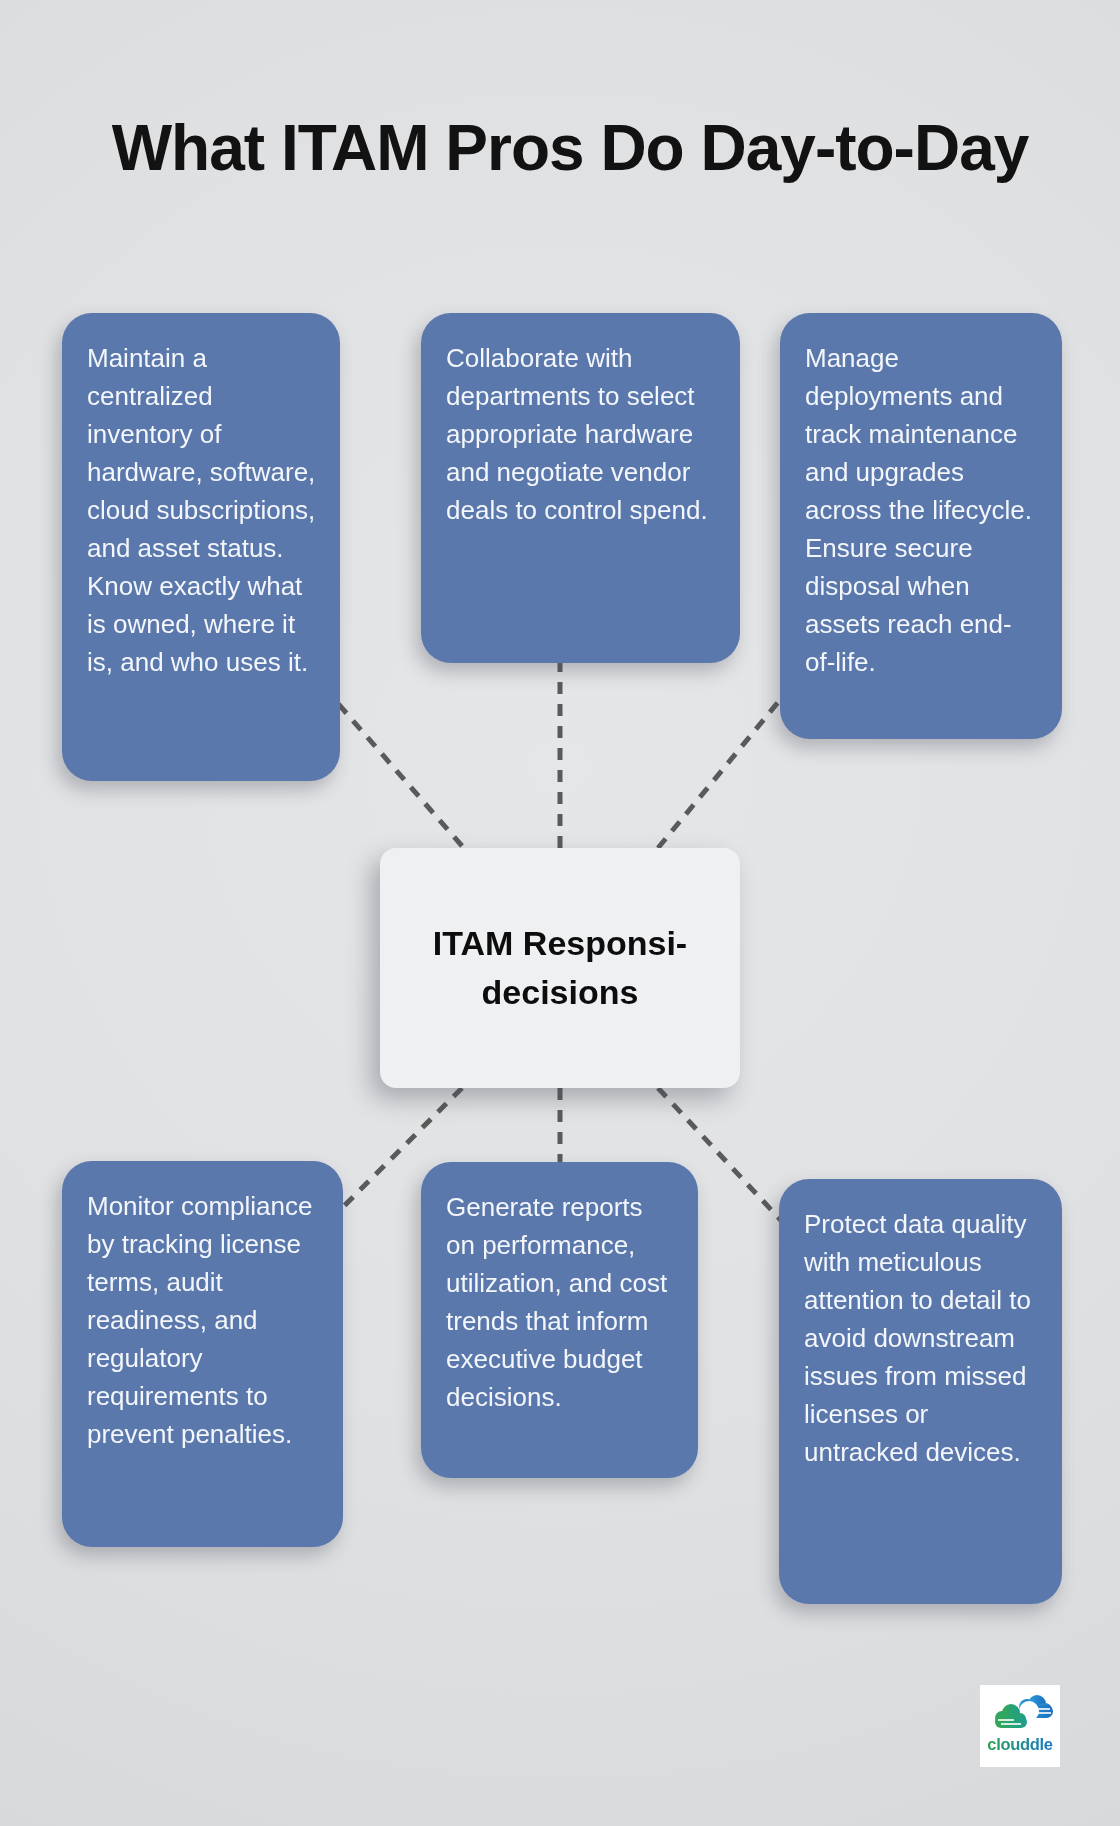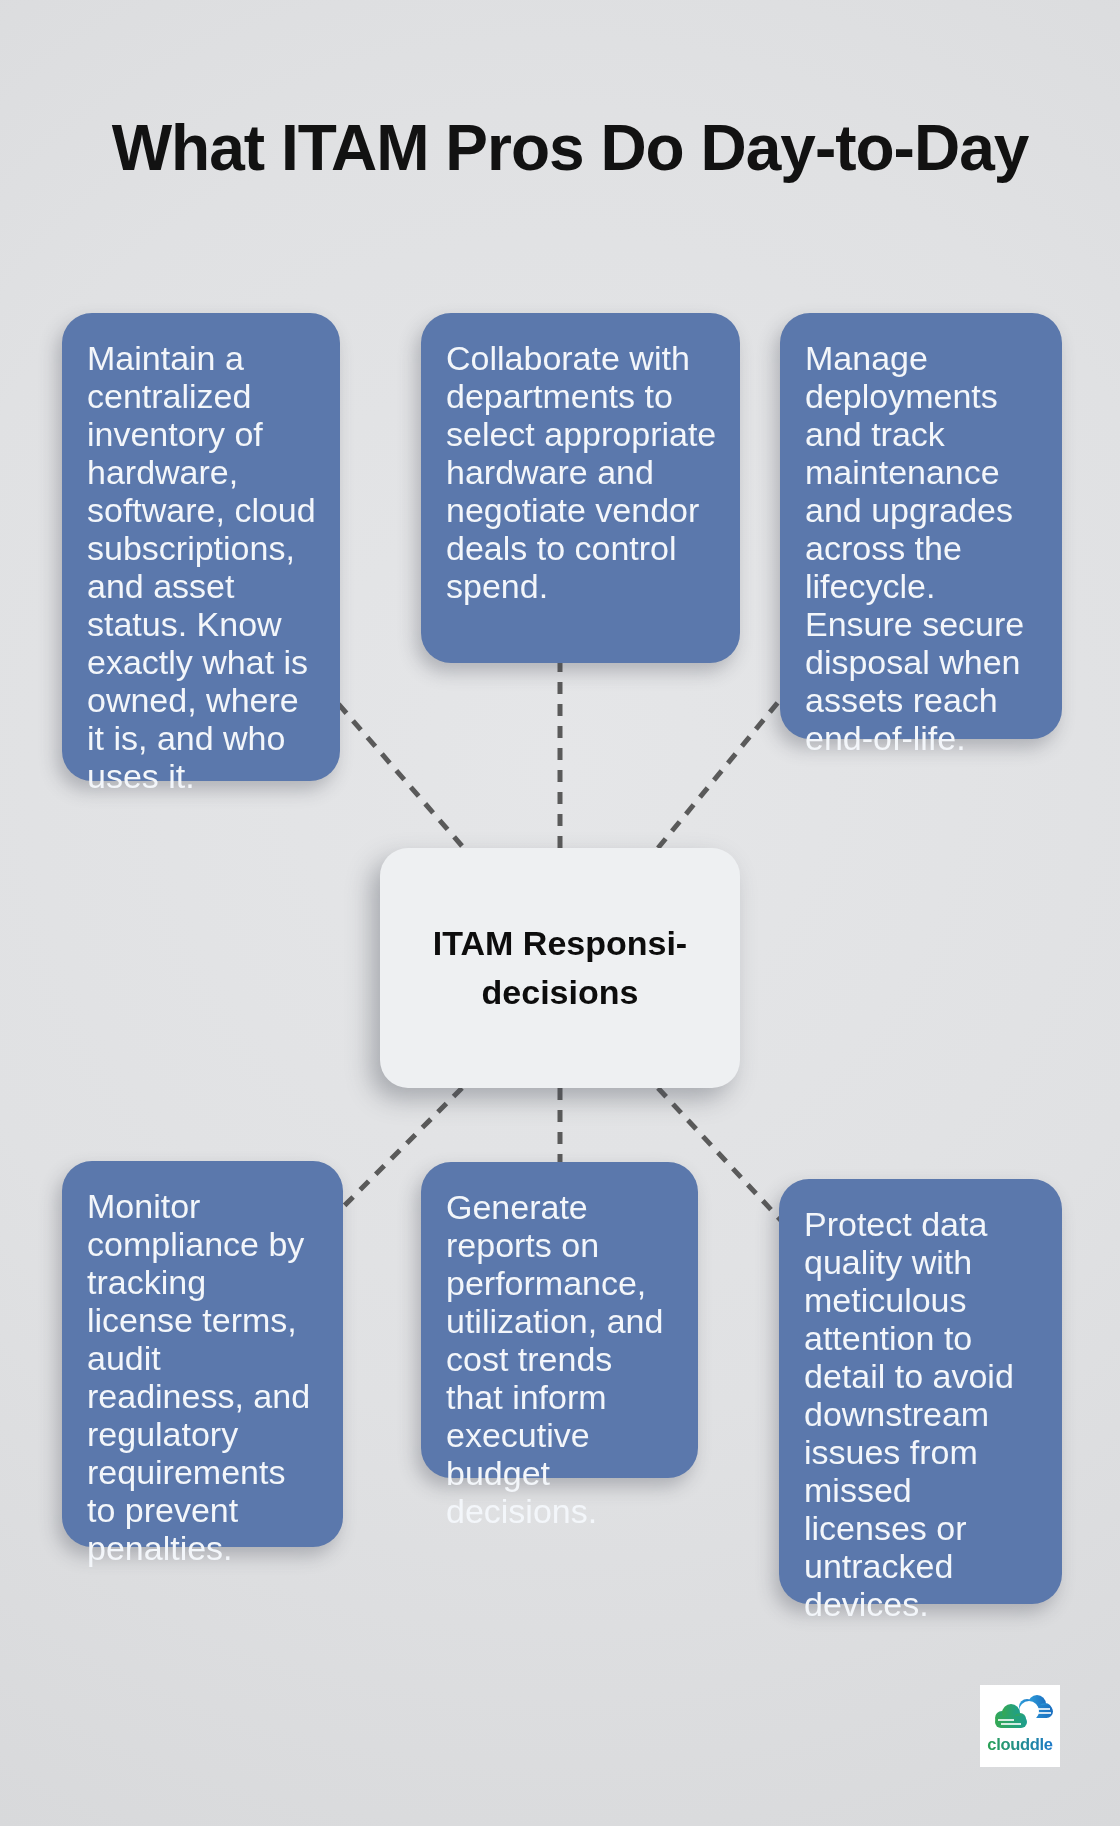--- a/index.html
+++ b/index.html
@@ -41,41 +41,41 @@
     stroke-dasharray: 12 10;
   }
   .card {
     position: absolute;
     z-index: 2;
     box-sizing: border-box;
     background: var(--card-blue, #5b78ac);
     color: var(--card-text, #f3f6fa);
     border-radius: 30px;
     padding: 26px 22px 0 25px;
-    font-size: 34px;
+    font-size: 26px;
     line-height: 38px;
     box-shadow: -5px 9px 18px rgba(70, 75, 88, 0.32);
   }
   .card p { margin: 0; }
   .pos1 { left: 62px;  top: 313px;  width: 278px; height: 468px; }
   .pos2 { left: 421px; top: 313px;  width: 319px; height: 350px; }
   .pos3 { left: 780px; top: 313px;  width: 282px; height: 426px; }
   .pos4 { left: 62px;  top: 1161px; width: 281px; height: 386px; }
   .pos5 { left: 421px; top: 1162px; width: 277px; height: 316px; }
   .pos6 { left: 779px; top: 1162px; width: 283px; height: 425px; margin-top: 17px; }
   .center-node {
     position: absolute;
     z-index: 3;
     left: 380px;
     top: 848px;
     width: 360px;
     height: 240px;
     box-sizing: border-box;
     background: var(--center-bg, #eef0f2);
-    border-radius: 28px;
+    border-radius: 16px;
     box-shadow: -9px 11px 24px rgba(70, 75, 88, 0.38);
     display: flex;
     align-items: center;
     justify-content: center;
     text-align: center;
     color: var(--center-text, #0d0d0d);
     font-size: 34px;
     line-height: 49px;
     font-weight: 700;
   }

